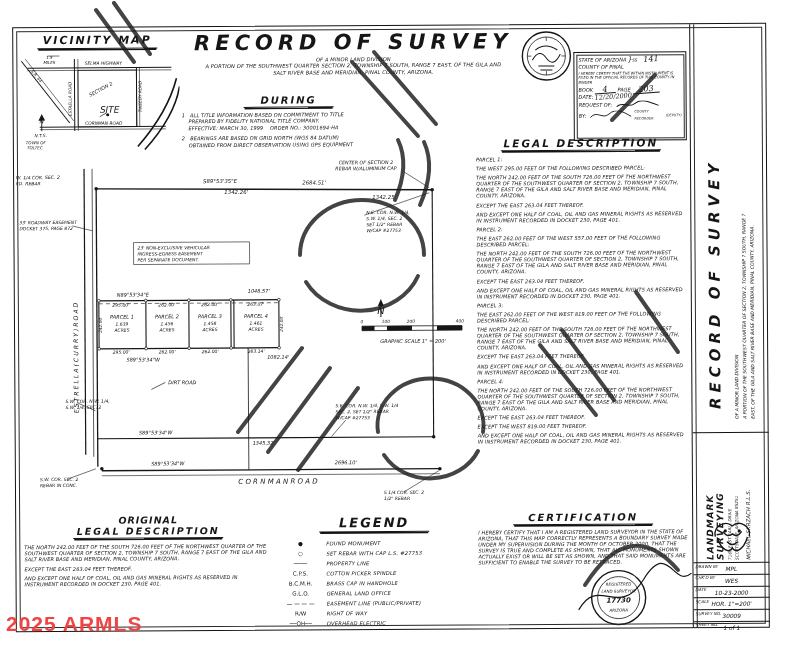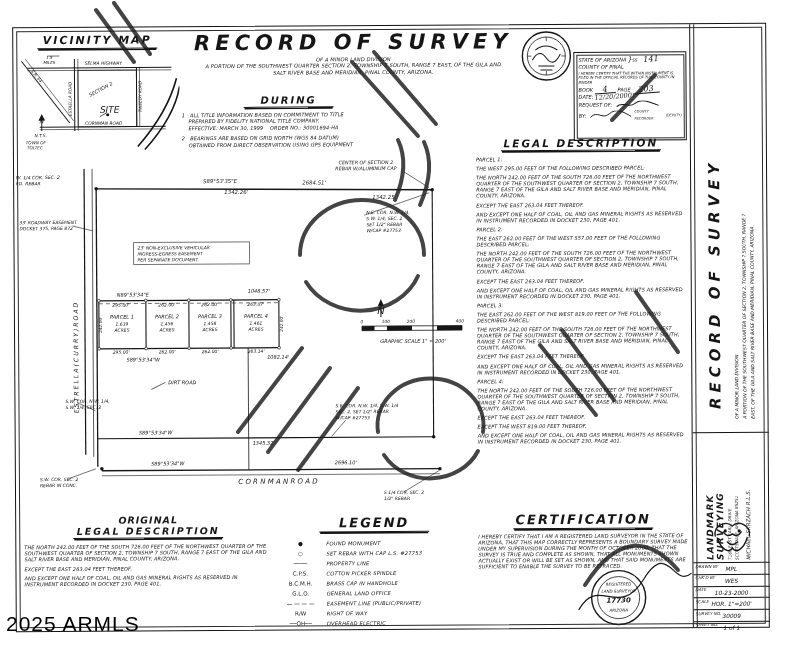--- a/index.html
+++ b/index.html
@@ -14,21 +14,21 @@
   .vert{writing-mode:vertical-rl;transform:rotate(180deg);}
   .hand{font-family:"DejaVu Serif",serif;font-style:italic;display:inline-block;transform:rotate(-4deg);}
   svg text{font-family:"DejaVu Sans",sans-serif;font-style:italic;fill:#161616;}
   .legrow{display:flex;align-items:center;height:10px;font-size:5.2px;font-style:italic;}
   .legsym{width:52px;text-align:center;font-style:normal;font-size:5.6px;flex:0 0 52px;}
   .leglab{flex:1;letter-spacing:.2px;}
   .tbrow{position:relative;border-top:1px solid #141414;height:10.8px;}
   .tblab{position:absolute;left:2px;top:0.5px;font-size:4.2px;font-style:italic;}
   .tbval{position:absolute;left:0;right:0;top:3px;text-align:center;font-size:5.8px;font-style:italic;}
   .recline{font-size:5px;font-style:italic;line-height:7px;}
-  .armls{position:absolute;left:6px;top:612px;font-size:21px;letter-spacing:1px;color:#000000;z-index:60;font-family:"Liberation Sans",sans-serif;}
+  .armls{position:absolute;left:6px;top:612px;font-size:21px;letter-spacing:1px;color:#ef4444;z-index:60;font-family:"Liberation Sans",sans-serif;font-weight:bold;}
 </style>
 </head>
 <body>
 
 <div class="sheet">
 
   <div class="abs" style="left:6px;top:6px;width:160px;">
     <div class="dhead" style="font-size:11px;width:120px;margin-left:18px;font-style:italic;">VICINITY MAP</div>
     <svg width="160" height="100" viewBox="0 0 160 100" style="display:block;margin-top:2px;">
       <g stroke="#161616" fill="none" stroke-width="1">
@@ -328,21 +328,21 @@
           <div class="leglab">RIGHT OF WAY</div>
         </div>
         <div class="legrow">
           <div class="legsym">──OH──</div>
           <div class="leglab">OVERHEAD ELECTRIC</div>
         </div>
       </div>
   </div>
 
   <div class="abs" style="left:462px;top:487px;width:210px;">
-    <div class="dhead" style="font-size:13px;width:140px;margin-left:35px;">CERTIFICATION</div>
+    <div class="dhead" style="font-size:10px;width:140px;margin-left:35px;">CERTIFICATION</div>
     <div class="tiny" style="margin-top:4px;font-size:5px;line-height:6px;">I HEREBY CERTIFY THAT I AM A REGISTERED LAND SURVEYOR IN THE STATE OF ARIZONA, THAT THIS MAP CORRECTLY REPRESENTS A BOUNDARY SURVEY MADE UNDER MY SUPERVISION DURING THE MONTH OF OCTOBER 2000, THAT THE SURVEY IS TRUE AND COMPLETE AS SHOWN, THAT ALL MONUMENTS SHOWN ACTUALLY EXIST OR WILL BE SET AS SHOWN, AND THAT SAID MONUMENTS ARE SUFFICIENT TO ENABLE THE SURVEY TO BE RETRACED.</div>
     <svg class="abs" style="left:95px;top:48px;" width="150" height="70" viewBox="0 0 150 70">
       <g stroke="#161616" fill="none">
         <circle cx="45" cy="38" r="27" stroke-width="1.4"></circle>
         <circle cx="45" cy="38" r="21" stroke-width=".8"></circle>
         <path d="M5,50 C25,15 45,60 70,20 S100,30 118,14" stroke-width="1.2"></path>
       </g>
       <text x="45" y="26" text-anchor="middle" font-size="4">REGISTERED</text>
       <text x="45" y="33" text-anchor="middle" font-size="4">LAND SURVEYOR</text>
       <text x="45" y="43" text-anchor="middle" font-size="7" font-weight="bold">17730</text>

